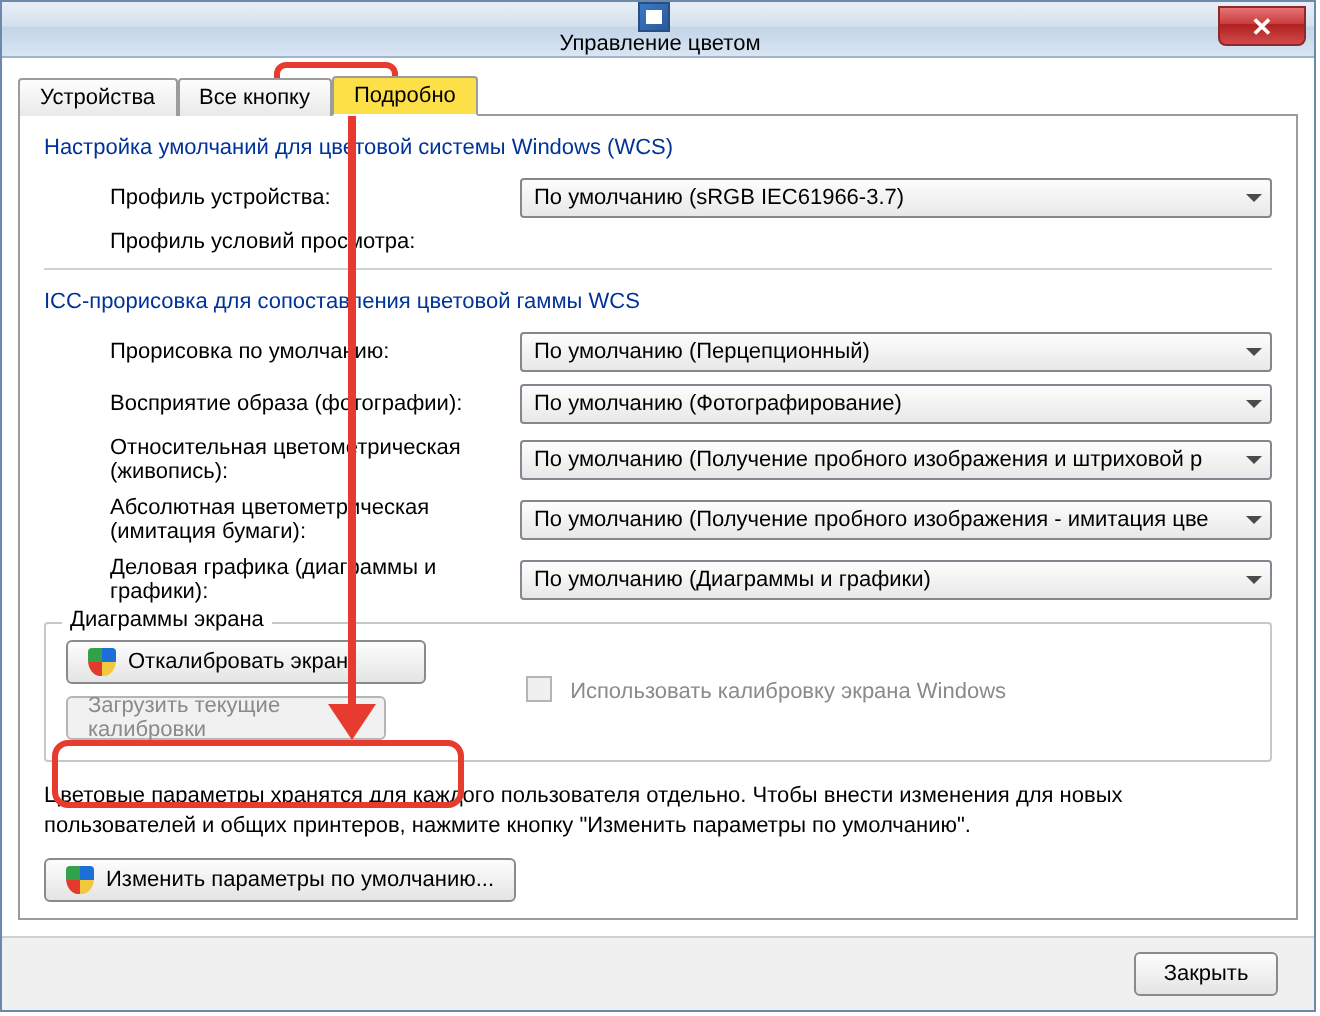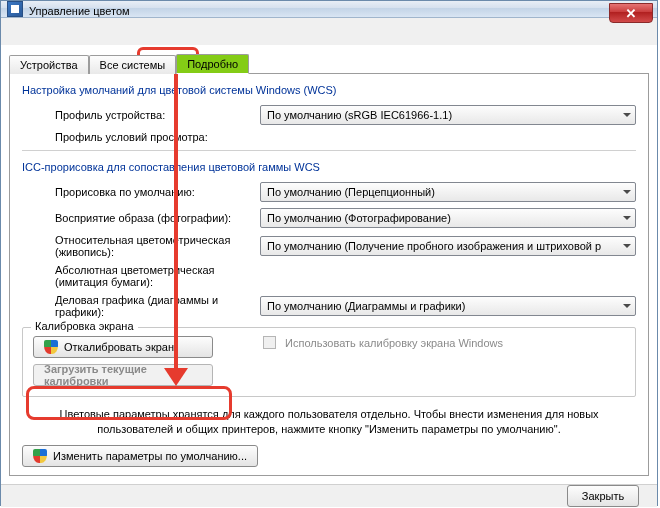--- a/index.html
+++ b/index.html
@@ -18,23 +18,24 @@
     border: 1px solid #6b8aab;
     background: #f0f0f0;
     display: flex;
     flex-direction: column;
   }
   .titlebar {
     height: 28px;
     background: linear-gradient(to bottom, #e8eef6 0%, #d5e0ee 45%, #c3d4e7 46%, #d9e5f3 100%);
     border-bottom: 1px solid #a0b5cc;
     display: flex;
-    align-items: flex-end;
+    align-items: center;
     padding: 0 4px 0 6px;
     position: relative;
+    flex-direction: column;
   }
   .titlebar .icon {
     width: 16px; height: 16px;
     margin-right: 6px;
     display: inline-block;
     background: linear-gradient(135deg,#3b78c4 0%,#2a5a9a 100%);
     border: 1px solid #274f85;
     position: relative;
   }
   .titlebar .icon::after {
@@ -59,42 +60,41 @@
     justify-content: center;
     cursor: default;
   }
   .client {
     flex: 1;
     background: #fff;
     padding: 6px 8px 8px 8px;
     display: flex;
     flex-direction: column;
     position: relative;
-    margin-top: 27px;
   }
   .tabs {
     display: flex;
     align-items: flex-end;
     height: 22px;
     position: relative;
     z-index: 2;
   }
   .tab {
     border: 1px solid #9c9c9c;
     border-bottom: none;
     background: linear-gradient(to bottom,#fdfdfd,#e9e9e9);
     padding: 3px 10px 3px 10px;
     border-radius: 2px 2px 0 0;
     margin-right: 0px;
     position: relative;
     top: 1px;
     cursor: default;
   }
   .tab.active {
-    background: #84cc16;
+    background: #fde047;
     border-bottom: 1px solid #fff;
     z-index: 3;
   }
   .tab-highlight {
     position: absolute;
     border: 3px solid #e63b2e;
     border-radius: 6px;
     pointer-events: none;
   }
   .panel {
@@ -200,21 +200,20 @@
     border-top: 1px solid #d0d0d0;
     display: flex;
     justify-content: flex-end;
     align-items: center;
     padding: 0 18px;
   }
   .hint {
     margin-top: 6px;
     color: #000;
     line-height: 1.35;
-    text-align: center;
   }
   
   .arrow-line {
     position: absolute;
     left: 164px; top: 0px;
     width: 4px; height: 296px;
     background: #e63b2e;
     z-index: 10;
     pointer-events: none;
   }
@@ -228,57 +227,57 @@
     z-index: 10;
     pointer-events: none;
   }
   .btn-highlight {
     position: absolute;
     border: 3px solid #e63b2e;
     border-radius: 8px;
     pointer-events: none;
     z-index: 9;
   }
-  .calib-row { display:flex; }
+  .calib-row { display:flex; align-items:center; }
   .calib-col { display:flex; flex-direction:column; gap:6px; }
   .chk-label { color:#8a8a8a; }
 </style>
 </head>
 <body>
 
 <div class="window">
 
   <div class="titlebar">
     <span class="icon"></span>
     <span class="title">Управление цветом</span>
     <div class="closebtn">
       <span>✕</span>
     </div>
   </div>
 
   <div class="client">
 
     <div class="tabs">
       <div class="tab">Устройства</div>
-      <div class="tab">Все системы</div>
+      <div class="tab">Все кнопку</div>
       <div class="tab active">Подробно</div>
     </div>
     <div class="tab-highlight" style="left:136px; top:2px; width:62px; height:25px;"></div>
 
     <div class="panel">
 
       <div class="arrow-line"></div>
       <div class="arrow-head"></div>
 
       <div class="group-title">Настройка умолчаний для цветовой системы Windows (WCS)</div>
 
       <div class="row">
         <div class="label">Профиль устройства:</div>
         <div class="winselect">
-          <span>По умолчанию (sRGB IEC61966-1.1)</span>
+          <span>По умолчанию (sRGB IEC61966-3.7)</span>
           <span class="chev"></span>
         </div>
       </div>
 
       <div class="row">
         <div class="label">Профиль условий просмотра:</div>
       </div>
 
       <hr class="rule">
 
@@ -303,39 +302,43 @@
       <div class="row">
         <div class="label">Относительная цветометрическая (живопись):</div>
         <div class="winselect">
           <span>По умолчанию (Получение пробного изображения и штриховой р</span>
           <span class="chev"></span>
         </div>
       </div>
 
       <div class="row">
         <div class="label">Абсолютная цветометрическая (имитация бумаги):</div>
+        <div class="winselect">
+          <span>По умолчанию (Получение пробного изображения - имитация цве</span>
+          <span class="chev"></span>
+        </div>
       </div>
 
       <div class="row">
         <div class="label">Деловая графика (диаграммы и графики):</div>
         <div class="winselect">
           <span>По умолчанию (Диаграммы и графики)</span>
           <span class="chev"></span>
         </div>
       </div>
 
       <div class="fieldset">
-        <div class="legend">Калибровка экрана</div>
+        <div class="legend">Диаграммы экрана</div>
         <div class="calib-row">
           <div class="calib-col" style="width:200px;">
             <div class="winbutton" style="width:180px;">
               <span class="shield"></span>
               <span>Откалибровать экран</span>
             </div>
-            <div class="winbutton disabled" style="width:180px;font-weight:bold;">
+            <div class="winbutton disabled" style="width:160px;">
               <span>Загрузить текущие калибровки</span>
             </div>
           </div>
           <div style="flex:1; padding-left:30px;">
             <span class="checkbox disabled"></span>
             <span class="chk-label">Использовать калибровку экрана Windows</span>
           </div>
         </div>
       </div>
 

